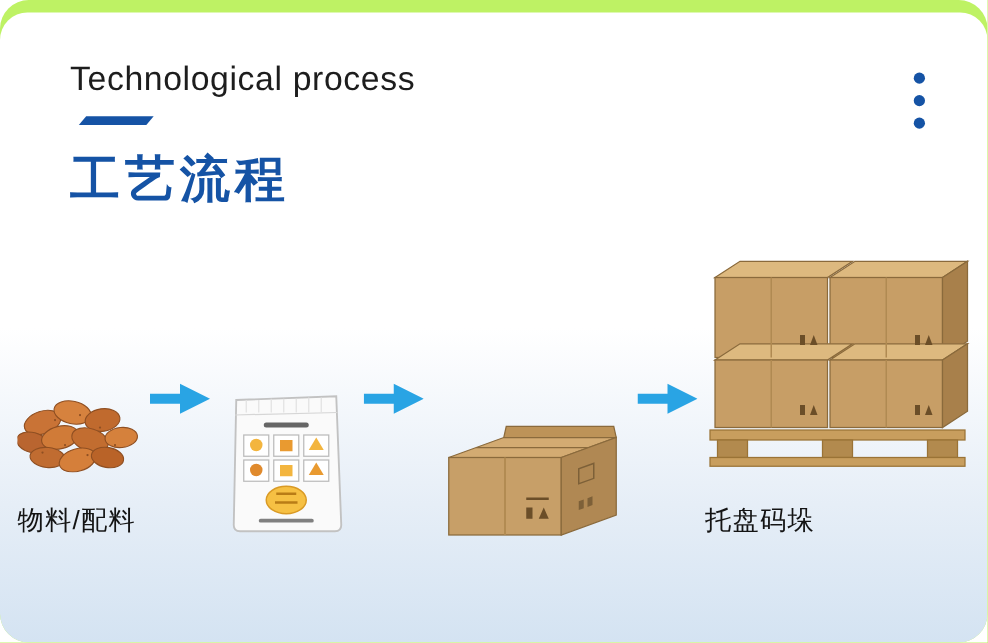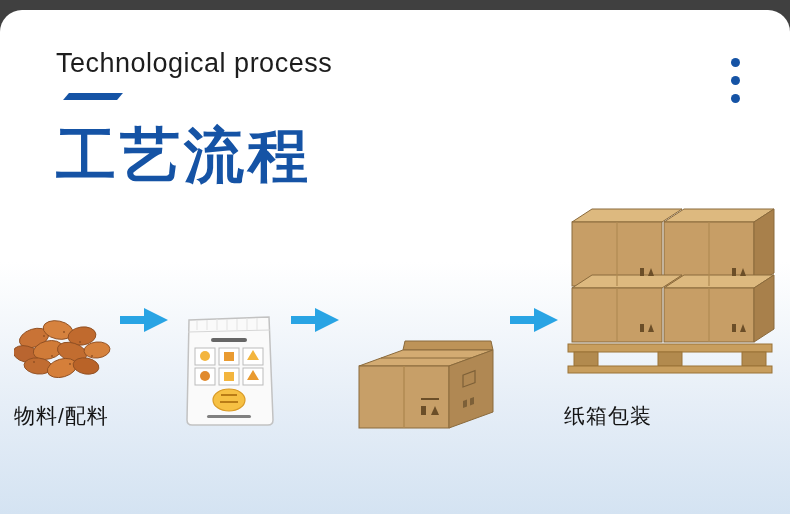--- a/index.html
+++ b/index.html
@@ -1,34 +1,34 @@
 <!DOCTYPE html>
 <html><head>
 <meta charset="utf-8">
 <style>
   * { margin:0; padding:0; box-sizing:border-box; }
   body { font-family:"Liberation Sans", sans-serif; background:#ffffff; }
 
   .page {
     position:relative; width:790px; height:514px;
-    background:#404040; overflow:hidden;
+    background:#bef264; overflow:hidden;border-radius:23px;
   }
   .card {
     position:absolute; left:0; right:0; top:10px; bottom:0;
     border-radius:22px 22px 0 0;
     background:linear-gradient(180deg,#ffffff 0%,#ffffff 50%,#e6eef7 78%,#d4e3f2 100%);
     padding:38px 0 0 56px;
   }
 
   .title-en { font-size:27px; font-weight:500; color:#1d1d1d; letter-spacing:0.5px; }
   .dash {
     width:54px; height:7px; background:#1553a5;
     margin:14px 0 0 10px; transform:skewX(-40deg);
   }
-  .title-zh { font-size:60px; font-weight:800; color:#1553a5; letter-spacing:4px; margin-top:16px; }
+  .title-zh { font-size:40px; font-weight:800; color:#1553a5; letter-spacing:4px; margin-top:16px; }
 
   .dots { position:absolute; top:48px; right:50px; display:flex; flex-direction:column; gap:9px; }
   .dot { width:9px; height:9px; border-radius:50%; background:#1553a5; }
 
   .flow {
     position:absolute; left:0; right:0; bottom:84px;
     display:flex; align-items:flex-end; justify-content:space-between;
     padding:0 14px;
   }
   .step { display:flex; flex-direction:column; }
@@ -206,18 +206,18 @@
                 <path d="M176,130 L179,122 L182,130 Z"></path>
             </g>
 
             <rect x="4" y="142" width="204" height="8" fill="#c89e5e" stroke="#9a7336" stroke-width="1"></rect>
             <rect x="10" y="150" width="24" height="14" fill="#b28a4e" stroke="#9a7336" stroke-width="1"></rect>
             <rect x="94" y="150" width="24" height="14" fill="#b28a4e" stroke="#9a7336" stroke-width="1"></rect>
             <rect x="178" y="150" width="24" height="14" fill="#b28a4e" stroke="#9a7336" stroke-width="1"></rect>
             <rect x="4" y="164" width="204" height="7" fill="#c89e5e" stroke="#9a7336" stroke-width="1"></rect>
           </svg>
         </div>
-        <div class="step-label">纸箱包装</div>
+        <div class="step-label">托盘码垛</div>
       </div>
 
     </div>
   </div>
 </div>
 
 </body></html>

